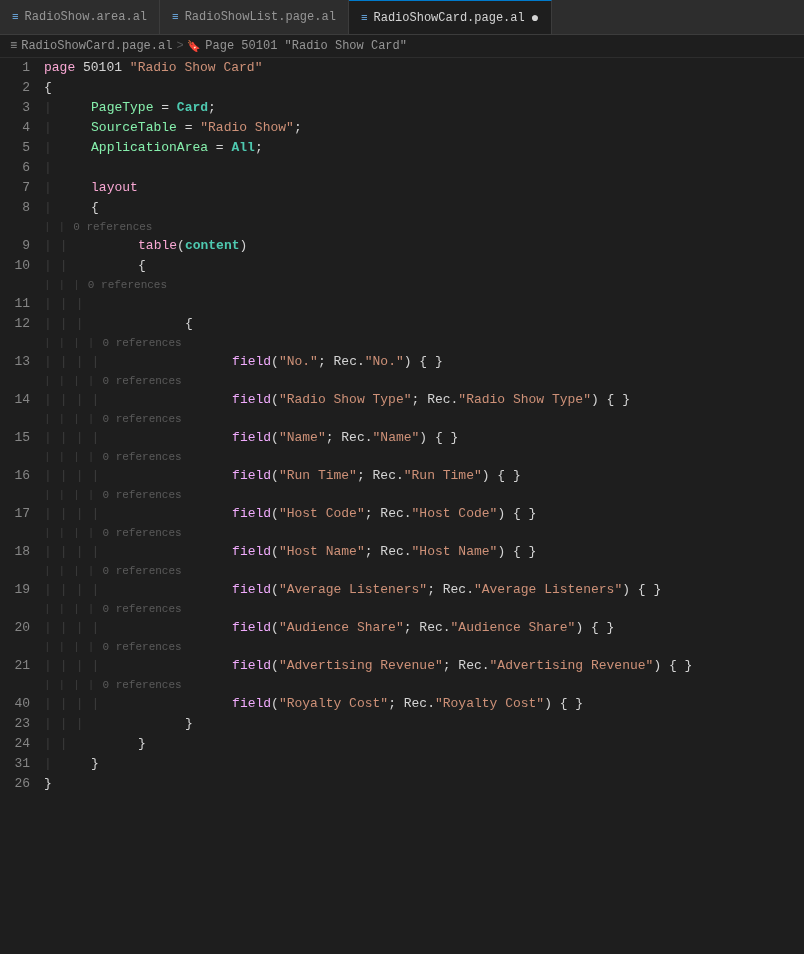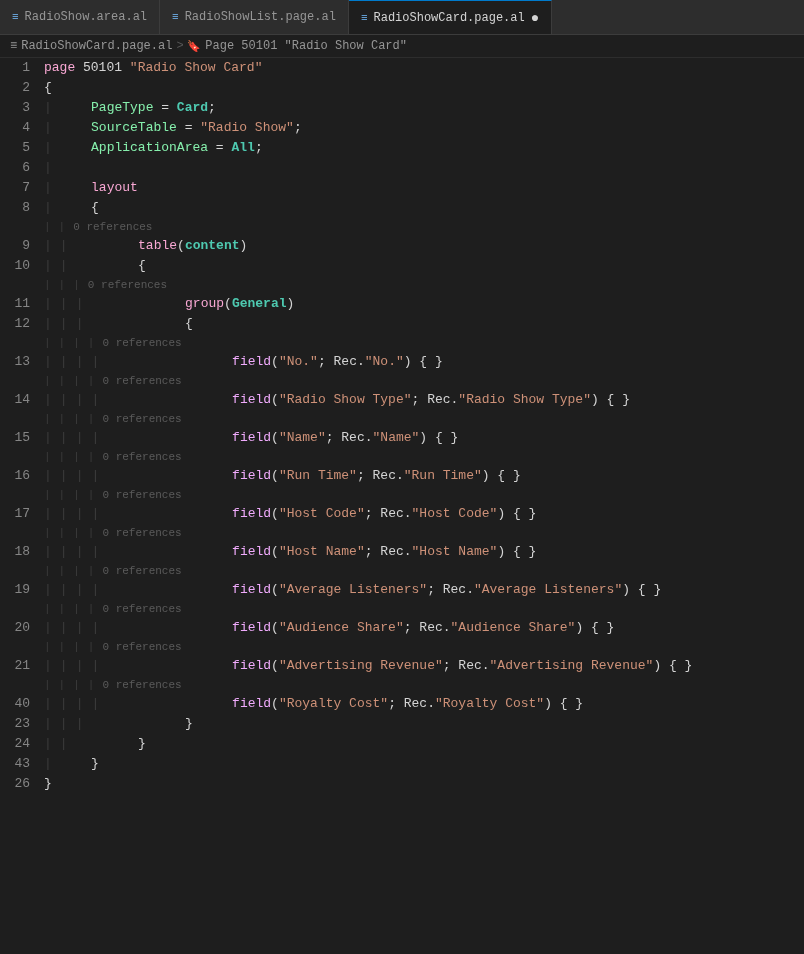--- a/index.html
+++ b/index.html
@@ -213,21 +213,20 @@
       <span class="line-pipe">|</span>
       <span class="line-pipe">|</span>
       <span class="line-pipe">|</span>
       <span class="ref-hint-text">0 references</span>
     </div>
     <div class="code-line">
       <span class="line-num">11</span>
       <span class="line-pipe">|</span>
       <span class="line-pipe">|</span>
       <span class="line-pipe">|</span>
-      <span class="line-content"><span class="kw-white">            </span><span class="kw-blue">group</span><span class="kw-white">(</span><span class="kw-teal">General</span><span class="kw-white">)</span></span>
     </div>
     <div class="code-line">
       <span class="line-num">12</span>
       <span class="line-pipe">|</span>
       <span class="line-pipe">|</span>
       <span class="line-pipe">|</span>
       <span class="line-content"><span class="kw-white">            {</span></span>
     </div>
     <div class="ref-hint">
       <span style="width: 40px; min-width: 40px; display: inline-block;"></span>
@@ -396,21 +395,21 @@
       <span class="line-pipe">|</span>
       <span class="line-content"><span class="kw-white">            }</span></span>
     </div>
     <div class="code-line">
       <span class="line-num">24</span>
       <span class="line-pipe">|</span>
       <span class="line-pipe">|</span>
       <span class="line-content"><span class="kw-white">        }</span></span>
     </div>
     <div class="code-line">
-      <span class="line-num">43</span>
+      <span class="line-num">31</span>
       <span class="line-pipe">|</span>
       <span class="line-content"><span class="kw-white">    }</span></span>
     </div>
     <div class="code-line">
       <span class="line-num">26</span>
       <span class="line-content"><span class="kw-white">}</span></span>
     </div>
   </div>
 
 </body></html>

